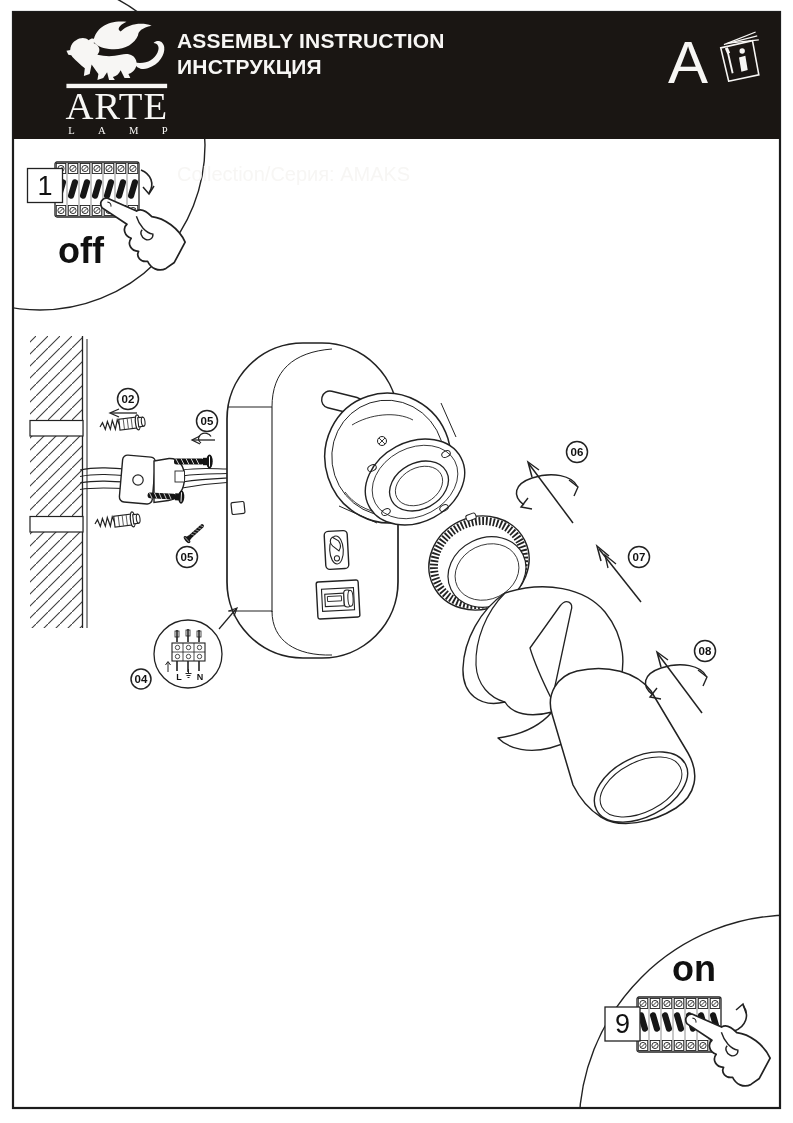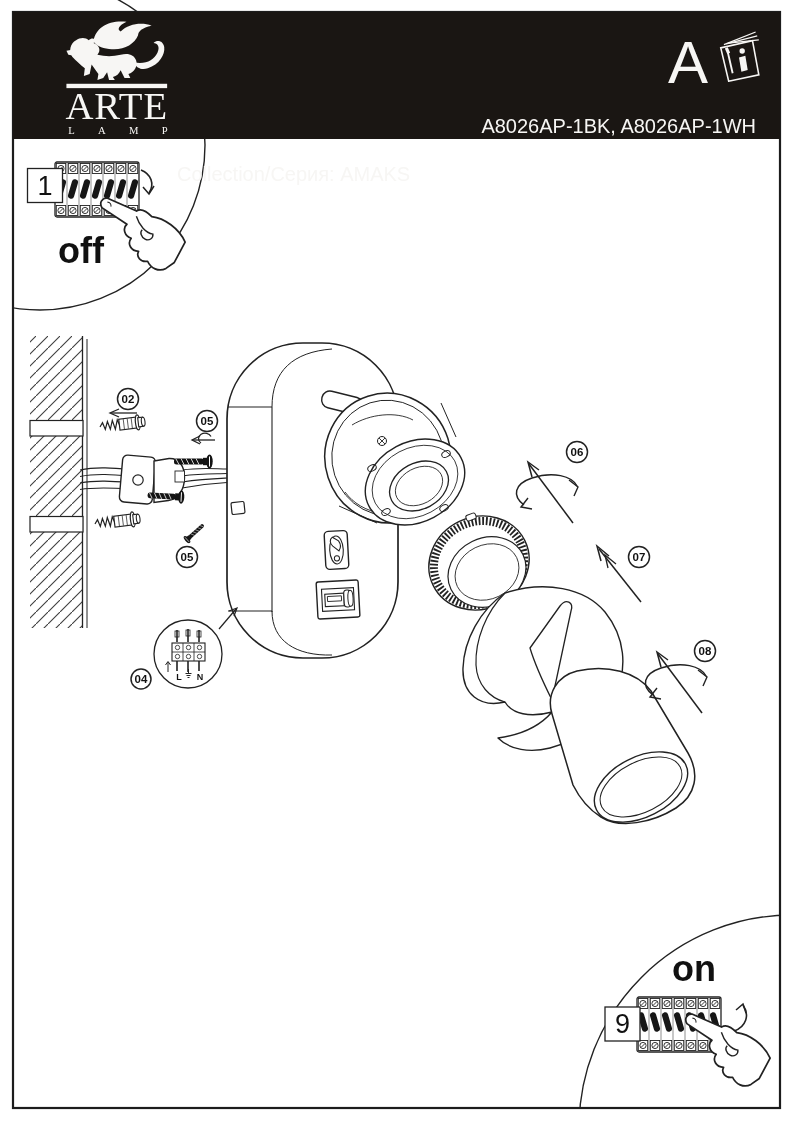--- a/index.html
+++ b/index.html
@@ -321,23 +321,26 @@
                C 64,30 66,36 62,40 C 70,42 78,42 86,40 C 94,38 100,40 102,46
                C 104,52 100,58 94,60 L 96,64 L 90,64 L 86,56 C 84,60 82,62 78,63
                L 80,66 L 74,66 L 72,58 L 68,64 L 62,66 L 63,60 L 56,50
                L 54,60 L 48,62 L 49,54 C 44,50 40,46 36,42 Z"></path>
     </g>
     <rect x="30" y="70" width="104" height="4.5" fill="#f7f6f4"></rect>
     <text x="82" y="106" text-anchor="middle" fill="#f7f6f4" font-family="Liberation Serif, serif" font-size="40" letter-spacing="1">ARTE</text>
     <text x="32" y="122" fill="#f7f6f4" font-family="Liberation Serif, serif" font-size="11" letter-spacing="24">LAMP</text>
   </svg>
 
+  <div class="titles">
+    <div class="title-line">ASSEMBLY INSTRUCTION</div>
+    <div class="title-line">ИНСТРУКЦИЯ</div>
+  </div>
 
   <div class="collection">Collection/Серия: AMAKS</div>
-  <div class="models">A8026AP-1BK, A8026AP-1WH</div>
   <div class="doc-letter">A</div>
 
   <svg class="booklet" viewBox="0 0 58 66">
     <g stroke="#f7f6f4" fill="none" stroke-width="1.6">
       <path d="M 10,20 L 50,4"></path>
       <path d="M 13,19 L 52,9"></path>
       <path d="M 16,18 L 54,14"></path>
     </g>
     <path d="M 6,24 L 46,15 L 54,58 L 16,66 Z" fill="#1a1613" stroke="#f7f6f4" stroke-width="2"></path>
     <circle cx="33" cy="28" r="3.4" fill="#f7f6f4"></circle>

